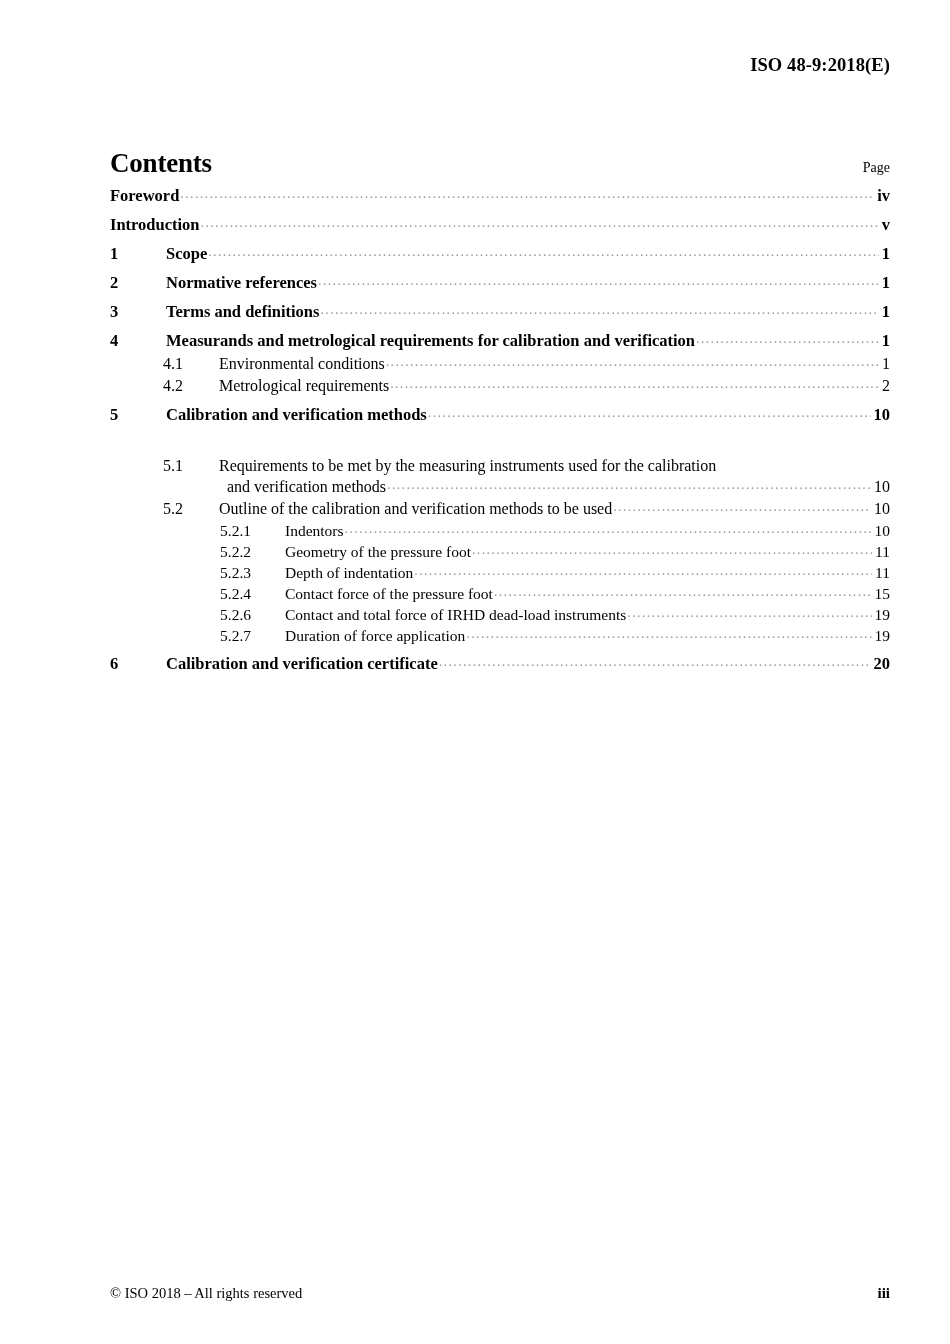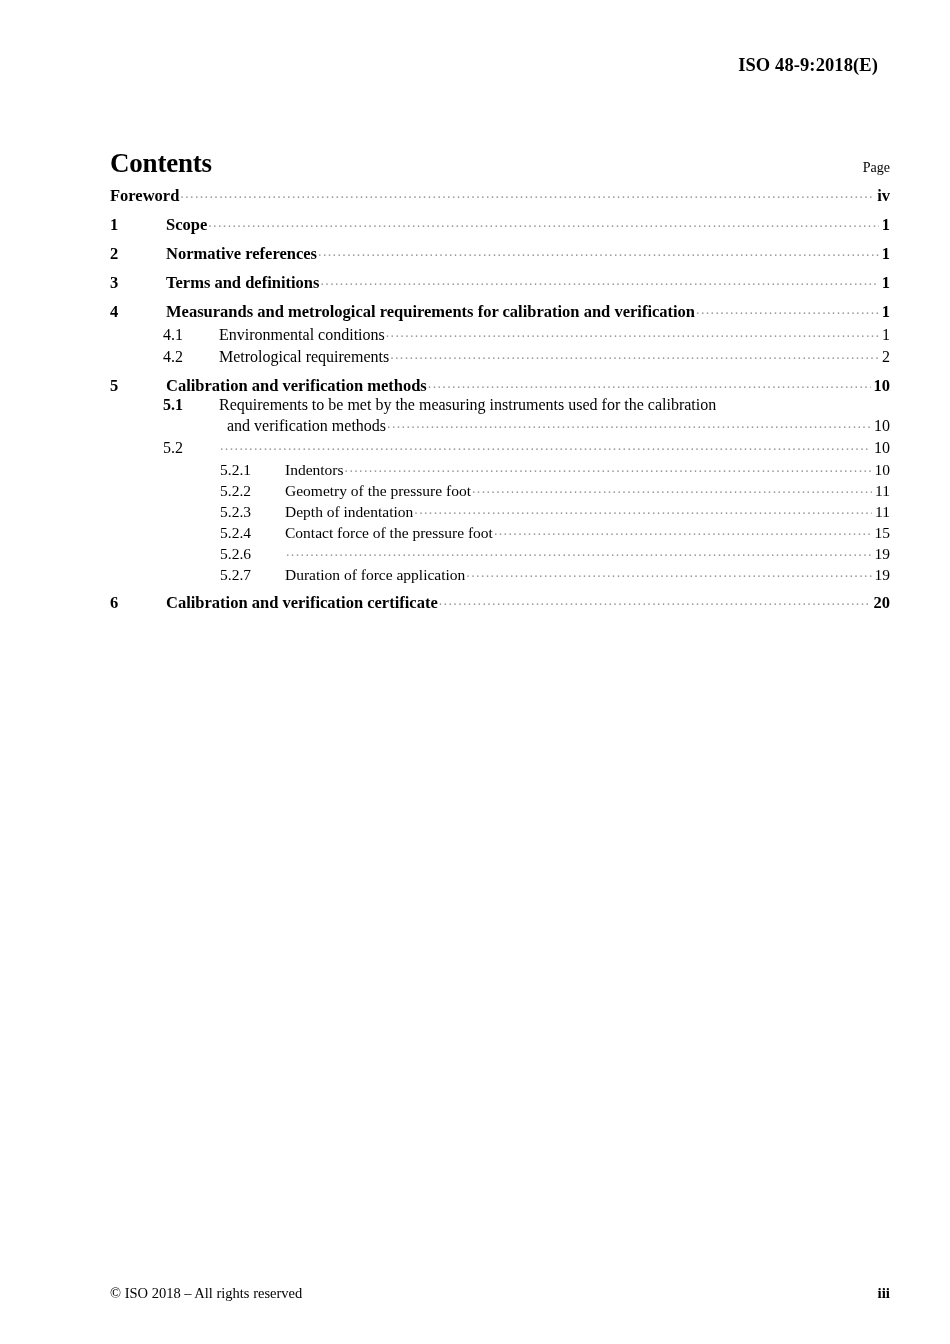--- a/index.html
+++ b/index.html
@@ -22,21 +22,21 @@
     background: #ffffff;
     overflow: hidden;
     box-sizing: border-box;
   }
 
   
   .doc-header {
     position: absolute;
     top: 55px;
     left: 110px;
-    right: 72px;
+    right: 60px;
     text-align: right;
     font-weight: bold;
     font-size: 18.5px;
     letter-spacing: 0.1px;
   }
 
   
   .contents-head {
     position: absolute;
     top: 128px;
@@ -139,22 +139,22 @@
     display: flex;
     align-items: baseline;
     width: 100%;
   }
   .wrap-line2 {
     display: flex;
     align-items: baseline;
     width: 100%;
     margin-top: 1px;
   }
-  .wrap-line1 > .num { width: 56px; margin-left: 53px; font-size: 16px; font-weight: bold; }
-  .wrap-line1 > .label { font-size: 16px; white-space: nowrap; }
+  .wrap-line1 > .num { width: 56px; margin-left: 53px; font-size: 16px; }
+  .wrap-line1 > .label { font-size: 16px; white-space: nowrap; margin-top: 32px; }
   .wrap-line2 > .spacer { flex: 0 0 auto; width: 56px; margin-left: 53px; }
   .wrap-line2 > .label { font-size: 16px; white-space: nowrap; margin-left: 8px; }
   .wrap-line2 > .pg { font-size: 16px; font-weight: normal; }
 
   
   .doc-footer {
     position: absolute;
     bottom: 42px;
     left: 110px;
     width: 780px;
@@ -176,20 +176,25 @@
   <div class="contents-head">
     <span class="contents-title">Contents</span>
     <span class="page-label">Page</span>
   </div>
 
   <div class="toc" id="toc-root">
       <div class="toc-entry lvl1 nonum">
         <span class="label">Foreword</span>
         <span class="leader"></span>
         <span class="pg">iv</span>
+      </div>
+      <div class="toc-entry lvl1 nonum">
+        <span class="label">Introduction</span>
+        <span class="leader"></span>
+        <span class="pg">v</span>
       </div>
       <div class="toc-entry lvl1">
         <span class="num">1</span>
         <span class="label">Scope</span>
         <span class="leader"></span>
         <span class="pg">1</span>
       </div>
       <div class="toc-entry lvl1">
         <span class="num">2</span>
         <span class="label">Normative references</span>
@@ -233,20 +238,21 @@
         </div>
         <div class="wrap-line2">
           <span class="spacer"></span>
           <span class="label">and verification methods</span>
           <span class="leader"></span>
           <span class="pg">10</span>
         </div>
       </div>
       <div class="toc-entry lvl2">
         <span class="num">5.2</span>
+        <span class="label">Outline of the calibration and verification methods to be used</span>
         <span class="leader"></span>
         <span class="pg">10</span>
       </div>
       <div class="toc-entry lvl3">
         <span class="num">5.2.1</span>
         <span class="label">Indentors</span>
         <span class="leader"></span>
         <span class="pg">10</span>
       </div>
       <div class="toc-entry lvl3">
@@ -262,20 +268,21 @@
         <span class="pg">11</span>
       </div>
       <div class="toc-entry lvl3">
         <span class="num">5.2.4</span>
         <span class="label">Contact force of the pressure foot</span>
         <span class="leader"></span>
         <span class="pg">15</span>
       </div>
       <div class="toc-entry lvl3">
         <span class="num">5.2.6</span>
+        <span class="label">Contact and total force of IRHD dead-load instruments</span>
         <span class="leader"></span>
         <span class="pg">19</span>
       </div>
       <div class="toc-entry lvl3">
         <span class="num">5.2.7</span>
         <span class="label">Duration of force application</span>
         <span class="leader"></span>
         <span class="pg">19</span>
       </div>
       <div class="toc-entry lvl1">

